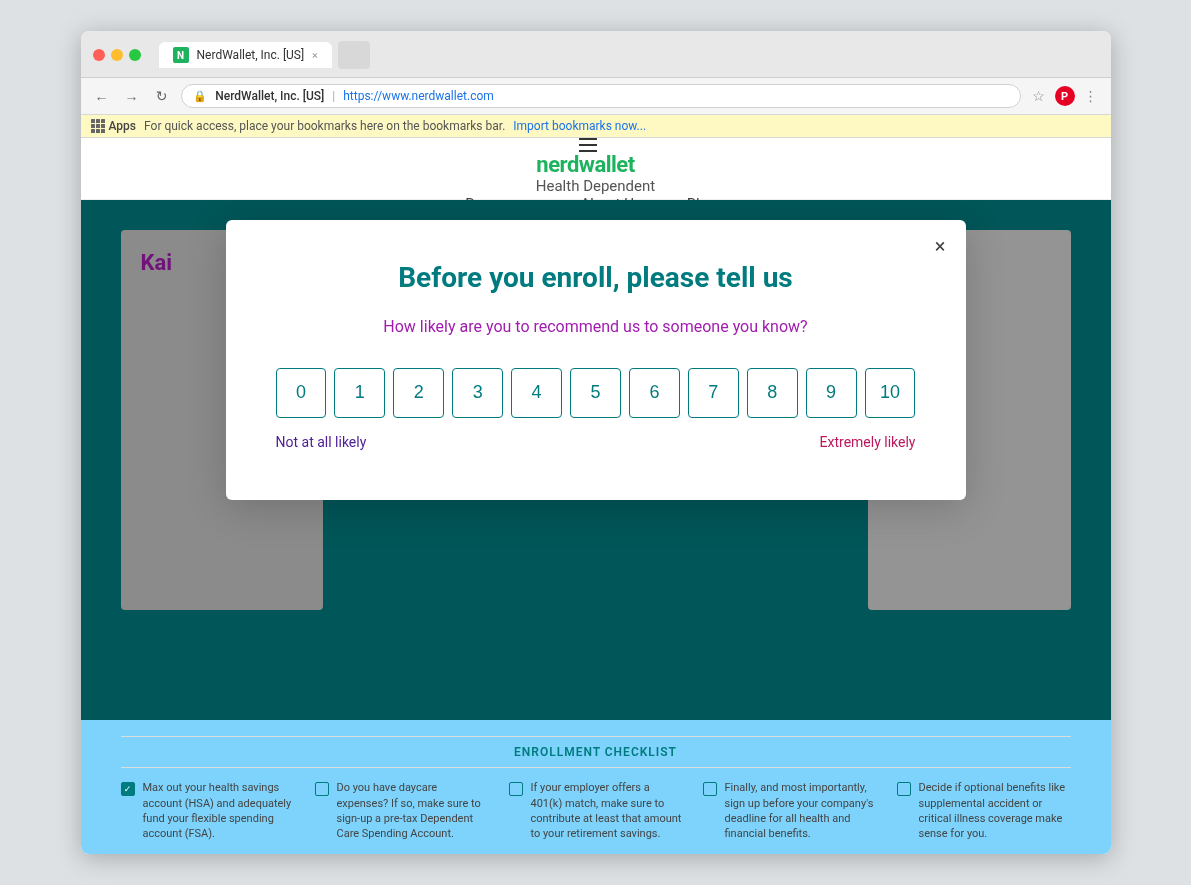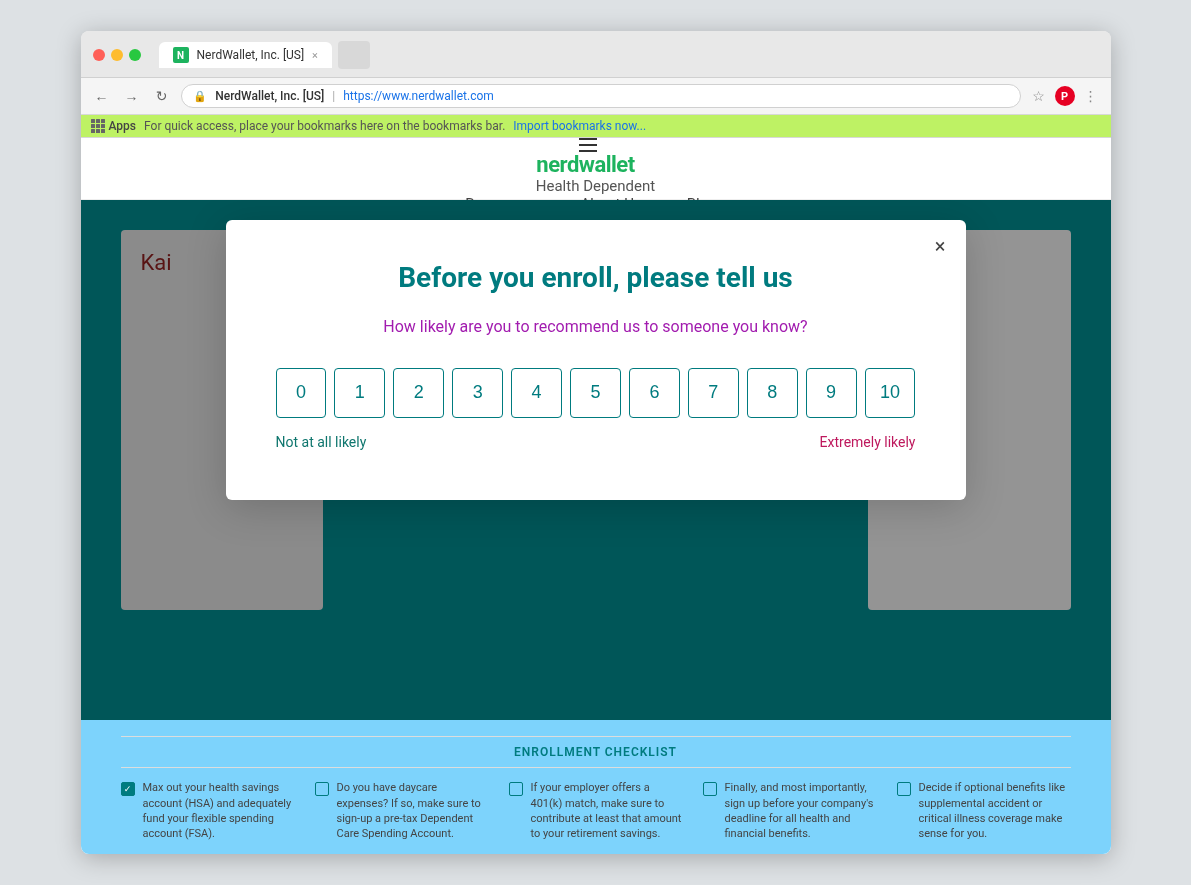--- a/index.html
+++ b/index.html
@@ -168,21 +168,21 @@
       border-radius: 50%;
       display: flex;
       align-items: center;
       justify-content: center;
       color: white;
       font-size: 11px;
       font-weight: bold;
     }
 
     .bookmarks-bar {
-      background: #bef264;
+      background: #fef9c3;
       padding: 4px 10px;
       display: flex;
       align-items: center;
       gap: 8px;
       font-size: 12px;
       color: #444;
       border-bottom: 1px solid #d8d8d8;
     }
 
     .apps-link {
@@ -390,21 +390,21 @@
       align-items: center;
       justify-content: center;
     }
 
     .nps-labels {
       display: flex;
       justify-content: space-between;
     }
 
     .nps-label-left {
-      color: #0f766e;
+      color: #4c1d95;
       font-size: 14px;
     }
 
     .nps-label-right {
       color: #be185d;
       font-size: 14px;
     }
 
     
     .enrollment-section {
@@ -547,21 +547,21 @@
           <span class="nav-chevron">▾</span>
         </div>
       </div>
     </div>
 
     <div class="page-bg">
 
       <div class="bg-content">
         <div class="bg-card bg-card-left">
           <div style="padding:20px;">
-            <div style="color:#7f1d1d; font-size:22px; font-weight:normal;">Kai</div>
+            <div style="color:#a21caf; font-size:22px; font-weight:bold;">Kai</div>
           </div>
         </div>
         <div style="flex:2.5"></div>
         <div class="bg-card bg-card-right"></div>
       </div>
 
       <div class="modal-overlay">
         <div class="modal">
           <div class="modal-close">×</div>
 

